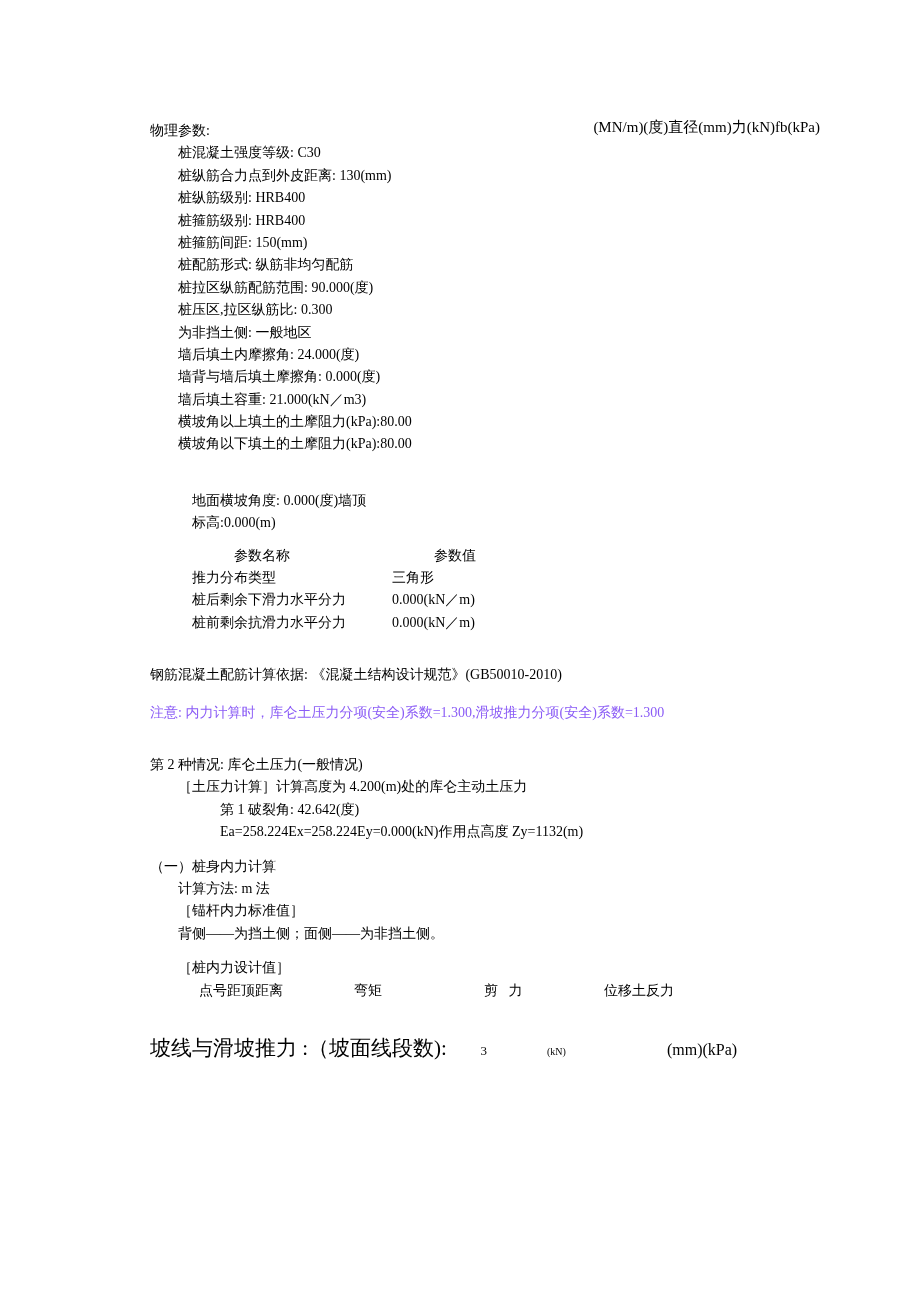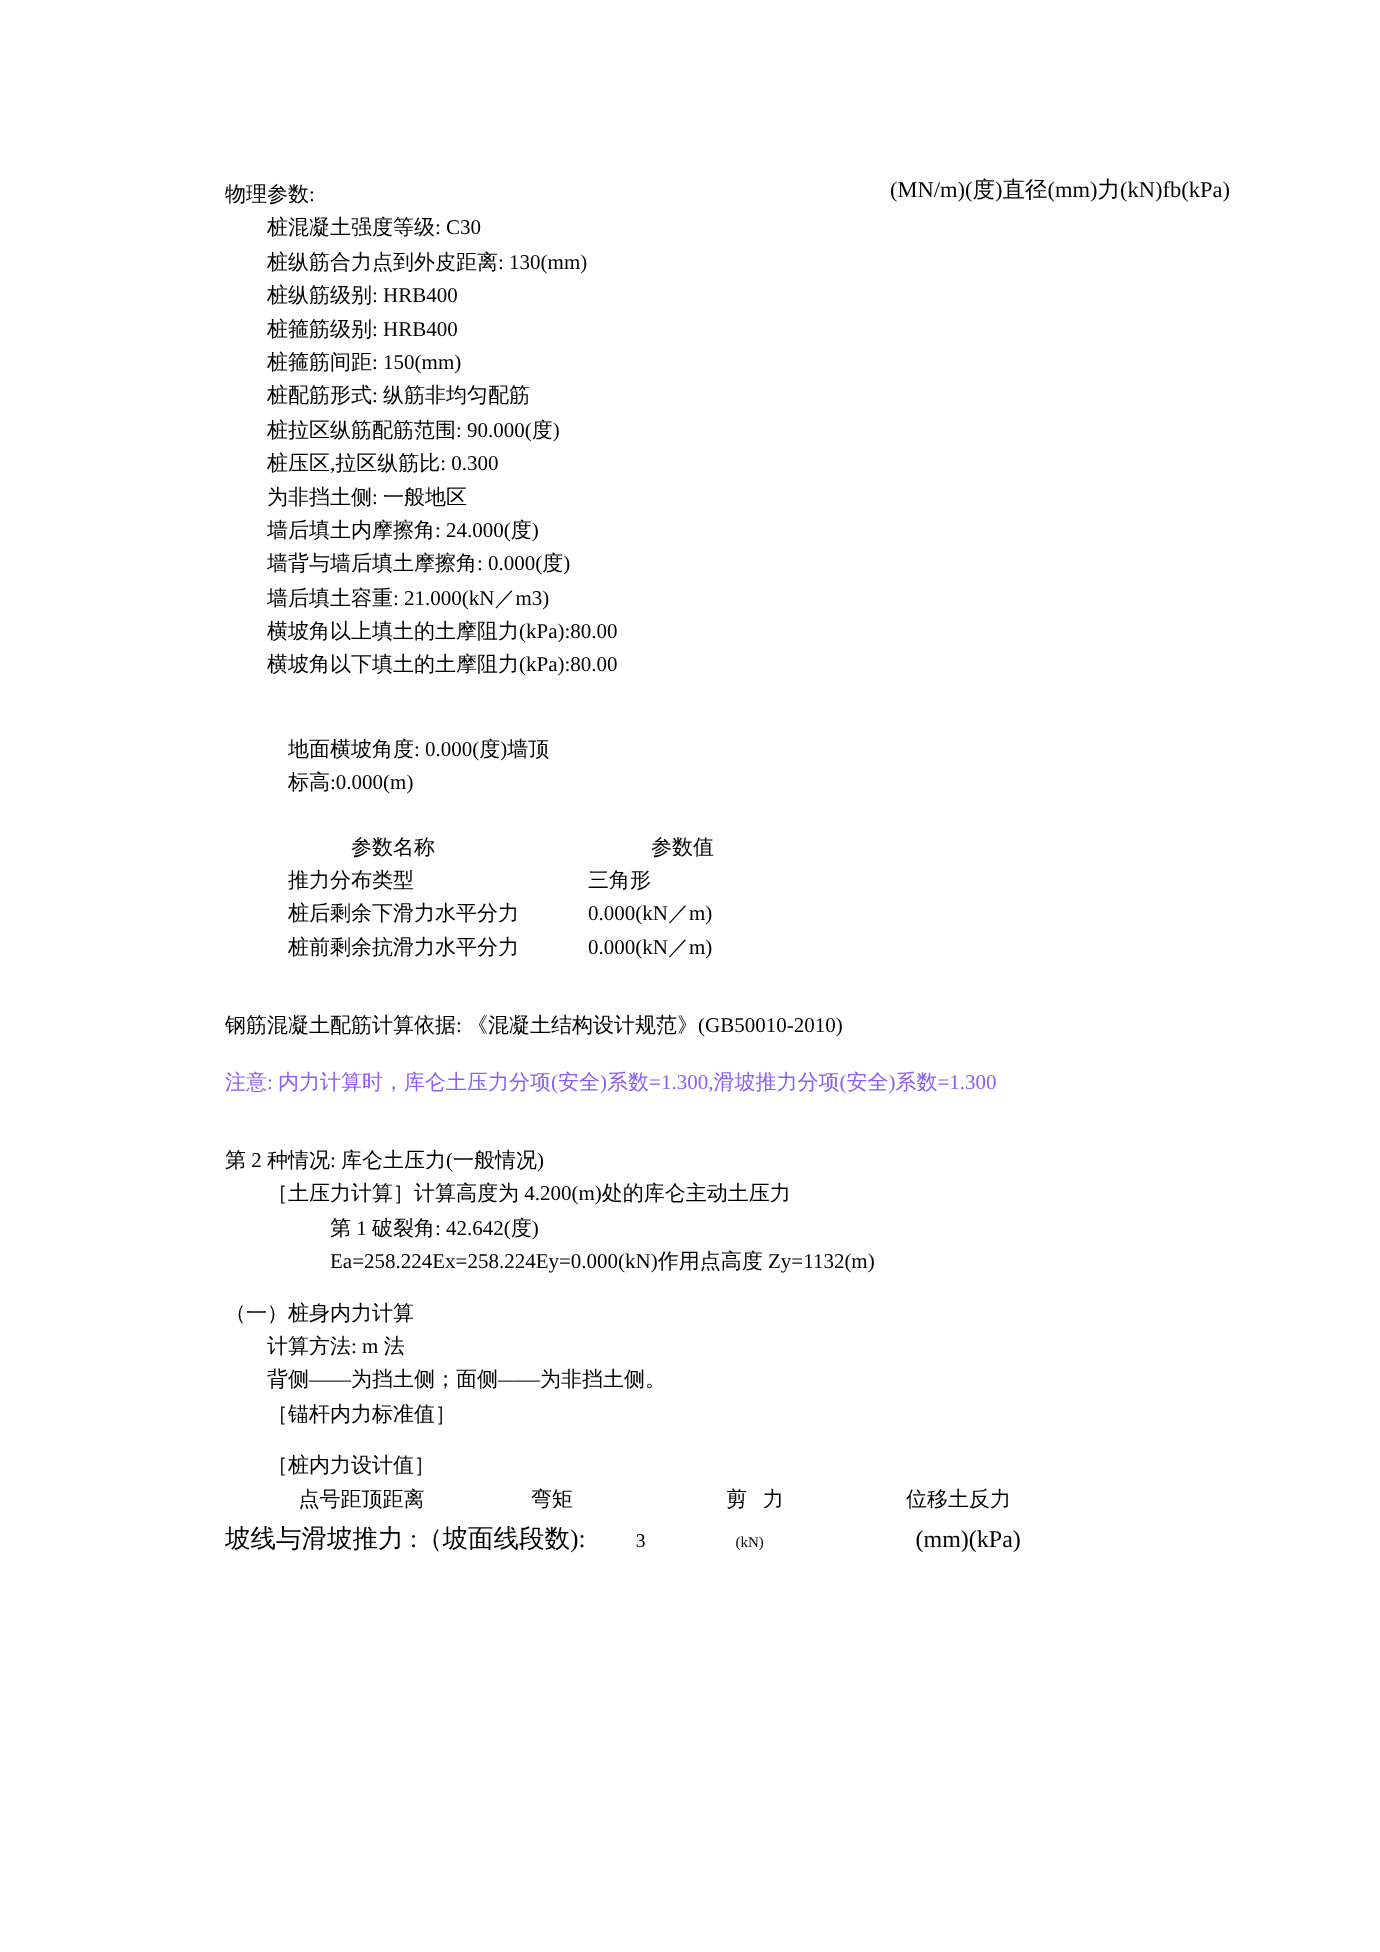--- a/index.html
+++ b/index.html
@@ -32,21 +32,21 @@
   }
   .param-line {
     white-space: nowrap;
   }
   .sub-block {
     padding-left: 3em;
     margin-top: 34px;
   }
   .param-table {
     padding-left: 3em;
-    margin-top: 20px;
+    margin-top: 10px;
   }
   .param-table-row {
     display: flex;
   }
   .param-table-col1 {
     width: 200px;
   }
   .param-table-col2 {
     width: 160px;
   }
@@ -71,21 +71,21 @@
     display: flex;
   }
   .fh1 { width: 155px; }
   .fh2 { width: 130px; }
   .fh3 { width: 120px; }
   .fh4 { width: 130px; }
   .units-row {
     display: flex;
     align-items: baseline;
   }
-  .ur-left { flex: 0 0 auto; font-size:17px;}
+  .ur-left { flex: 0 0 auto; font-size:21px;margin-top:30px;}
   .ur-mid { width: 40px; text-align:right; font-size:13px;}
   .ur-gap1 { width: 60px;}
   .ur-u1 { width: 55px; font-size:10px;}
   .ur-gap2 { width: 65px;}
   .ur-u2 { font-size:16px;}
   .spacer-sm { height: 4px; }
 </style>
 </head>
 <body>
 
@@ -142,22 +142,22 @@
   <div class="calc-block">
     <div>第 2 种情况: 库仑土压力(一般情况)</div>
     <div class="indent-1">［土压力计算］计算高度为 4.200(m)处的库仑主动土压力</div>
     <div class="indent-2">第 1 破裂角: 42.642(度)</div>
     <div class="indent-2">Ea=258.224Ex=258.224Ey=0.000(kN)作用点高度 Zy=1132(m)</div>
   </div>
 
   <div style="margin-top:12px;">
     <div>（一）桩身内力计算</div>
     <div class="indent-1">计算方法: m 法</div>
+    <div class="indent-1">［锚杆内力标准值］</div>
     <div class="indent-1">背侧——为挡土侧；面侧——为非挡土侧。</div>
-    <div class="indent-1">［锚杆内力标准值］</div>
     <div class="spacer-sm"></div>
     <div class="indent-1" style="margin-top:8px;">［桩内力设计值］</div>
 
     <div class="force-header-row">
       <div class="fh1">点号距顶距离</div>
       <div class="fh2">弯矩</div>
       <div class="fh3">
         <span>剪</span>&nbsp;&nbsp;&nbsp;<span>力</span>
       </div>
       <div class="fh4">位移土反力</div>

